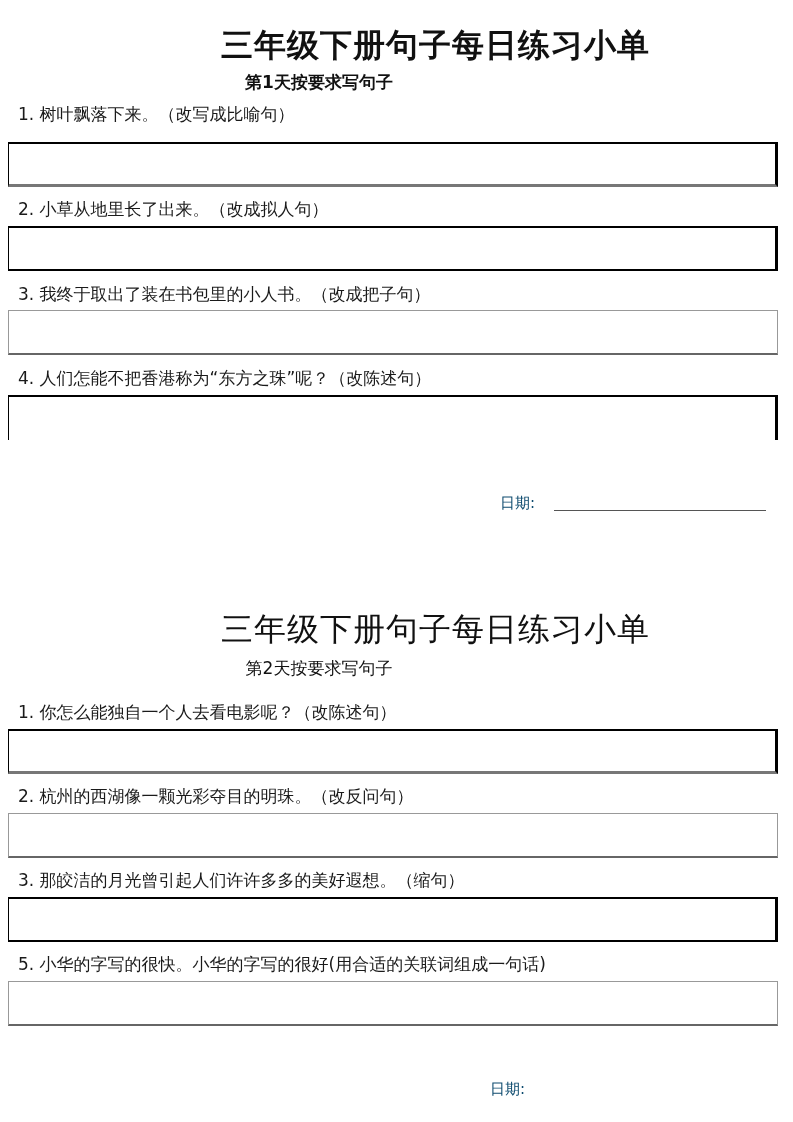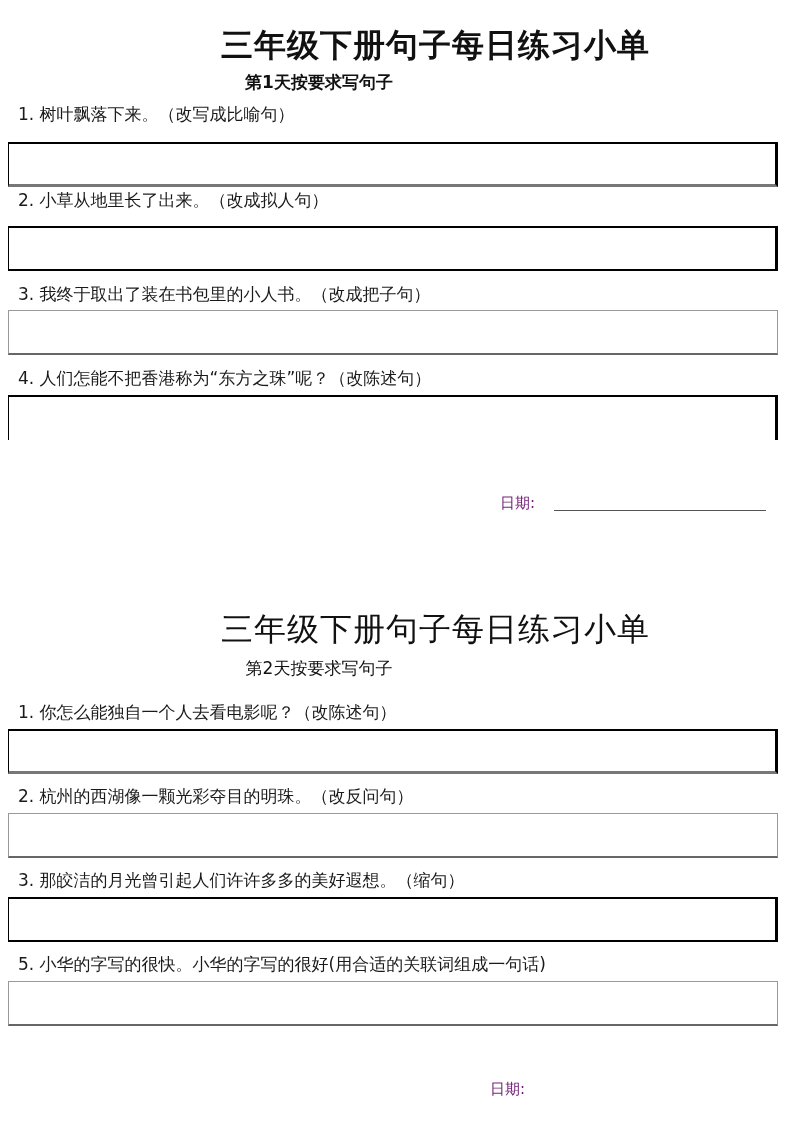--- a/index.html
+++ b/index.html
@@ -35,34 +35,34 @@
     .box.light {
       border-top: 1.5px solid #999; border-left: 1.5px solid #999;
       border-right: 1.5px solid #999; border-bottom: 2.5px solid #666;
       height: 45px;
     }
     .box.open {
       border-top: 2px solid #000; border-left: 1.5px solid #000;
       border-right: 3px solid #000; border-bottom: none;
       height: 45px;
     }
-    .date-label { font-size: 15px; color: #701a75; }
+    .date-label { font-size: 15px; color: #0c4a6e; }
     .date-line { border-bottom: 1.5px solid #555; }
   </style>
 </head>
 <body>
 
 <section>
   <div class="abs title bold" style="top:24px;">三年级下册句子每日练习小单</div>
   <div class="abs subtitle bold" style="top:71px;">第1天按要求写句子</div>
 
   <div class="abs q" style="top:103px;">1. 树叶飘落下来。（改写成比喻句）</div>
   <div class="abs box dark" style="top:142px;"></div>
 
-  <div class="abs q" style="top:189px;">2. 小草从地里长了出来。（改成拟人句）</div>
+  <div class="abs q" style="top:198px;">2. 小草从地里长了出来。（改成拟人句）</div>
   <div class="abs box dark2" style="top:226px;"></div>
 
   <div class="abs q" style="top:283px;">3. 我终于取出了装在书包里的小人书。（改成把子句）</div>
   <div class="abs box light" style="top:310px;"></div>
 
   <div class="abs q" style="top:367px;">4. 人们怎能不把香港称为“东方之珠”呢？（改陈述句）</div>
   <div class="abs box open" style="top:395px;"></div>
 
   <div class="abs date-label" style="top:494px; left:500px;">日期:</div>
   <div class="abs date-line" style="top:510px; left:554px; width:212px;"></div>

